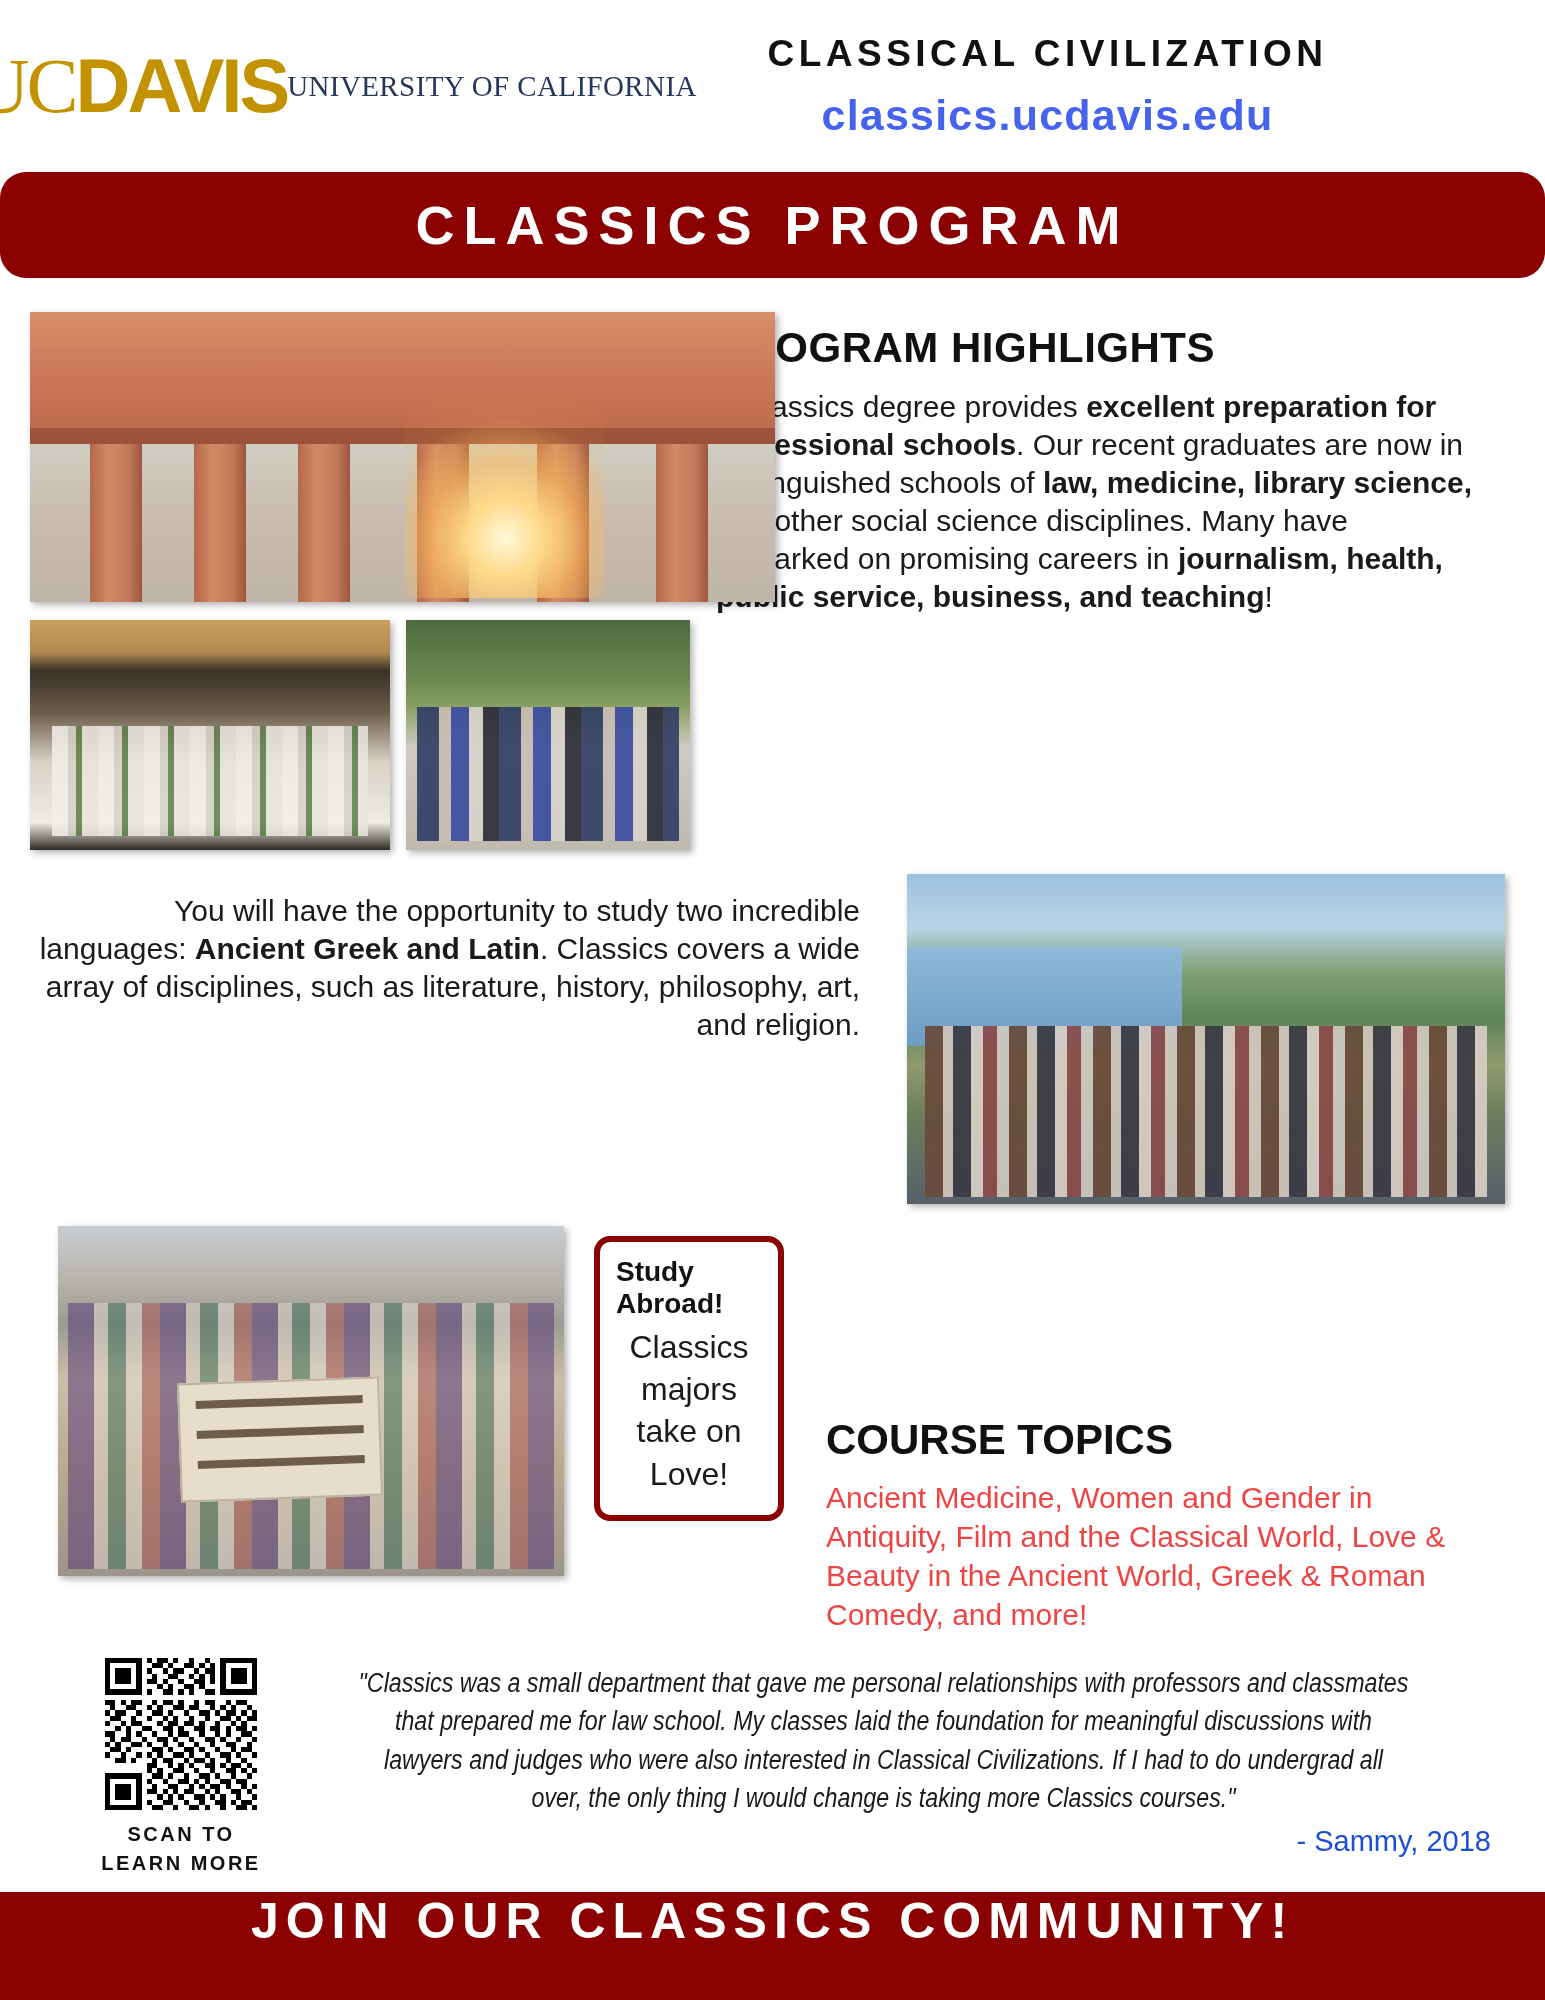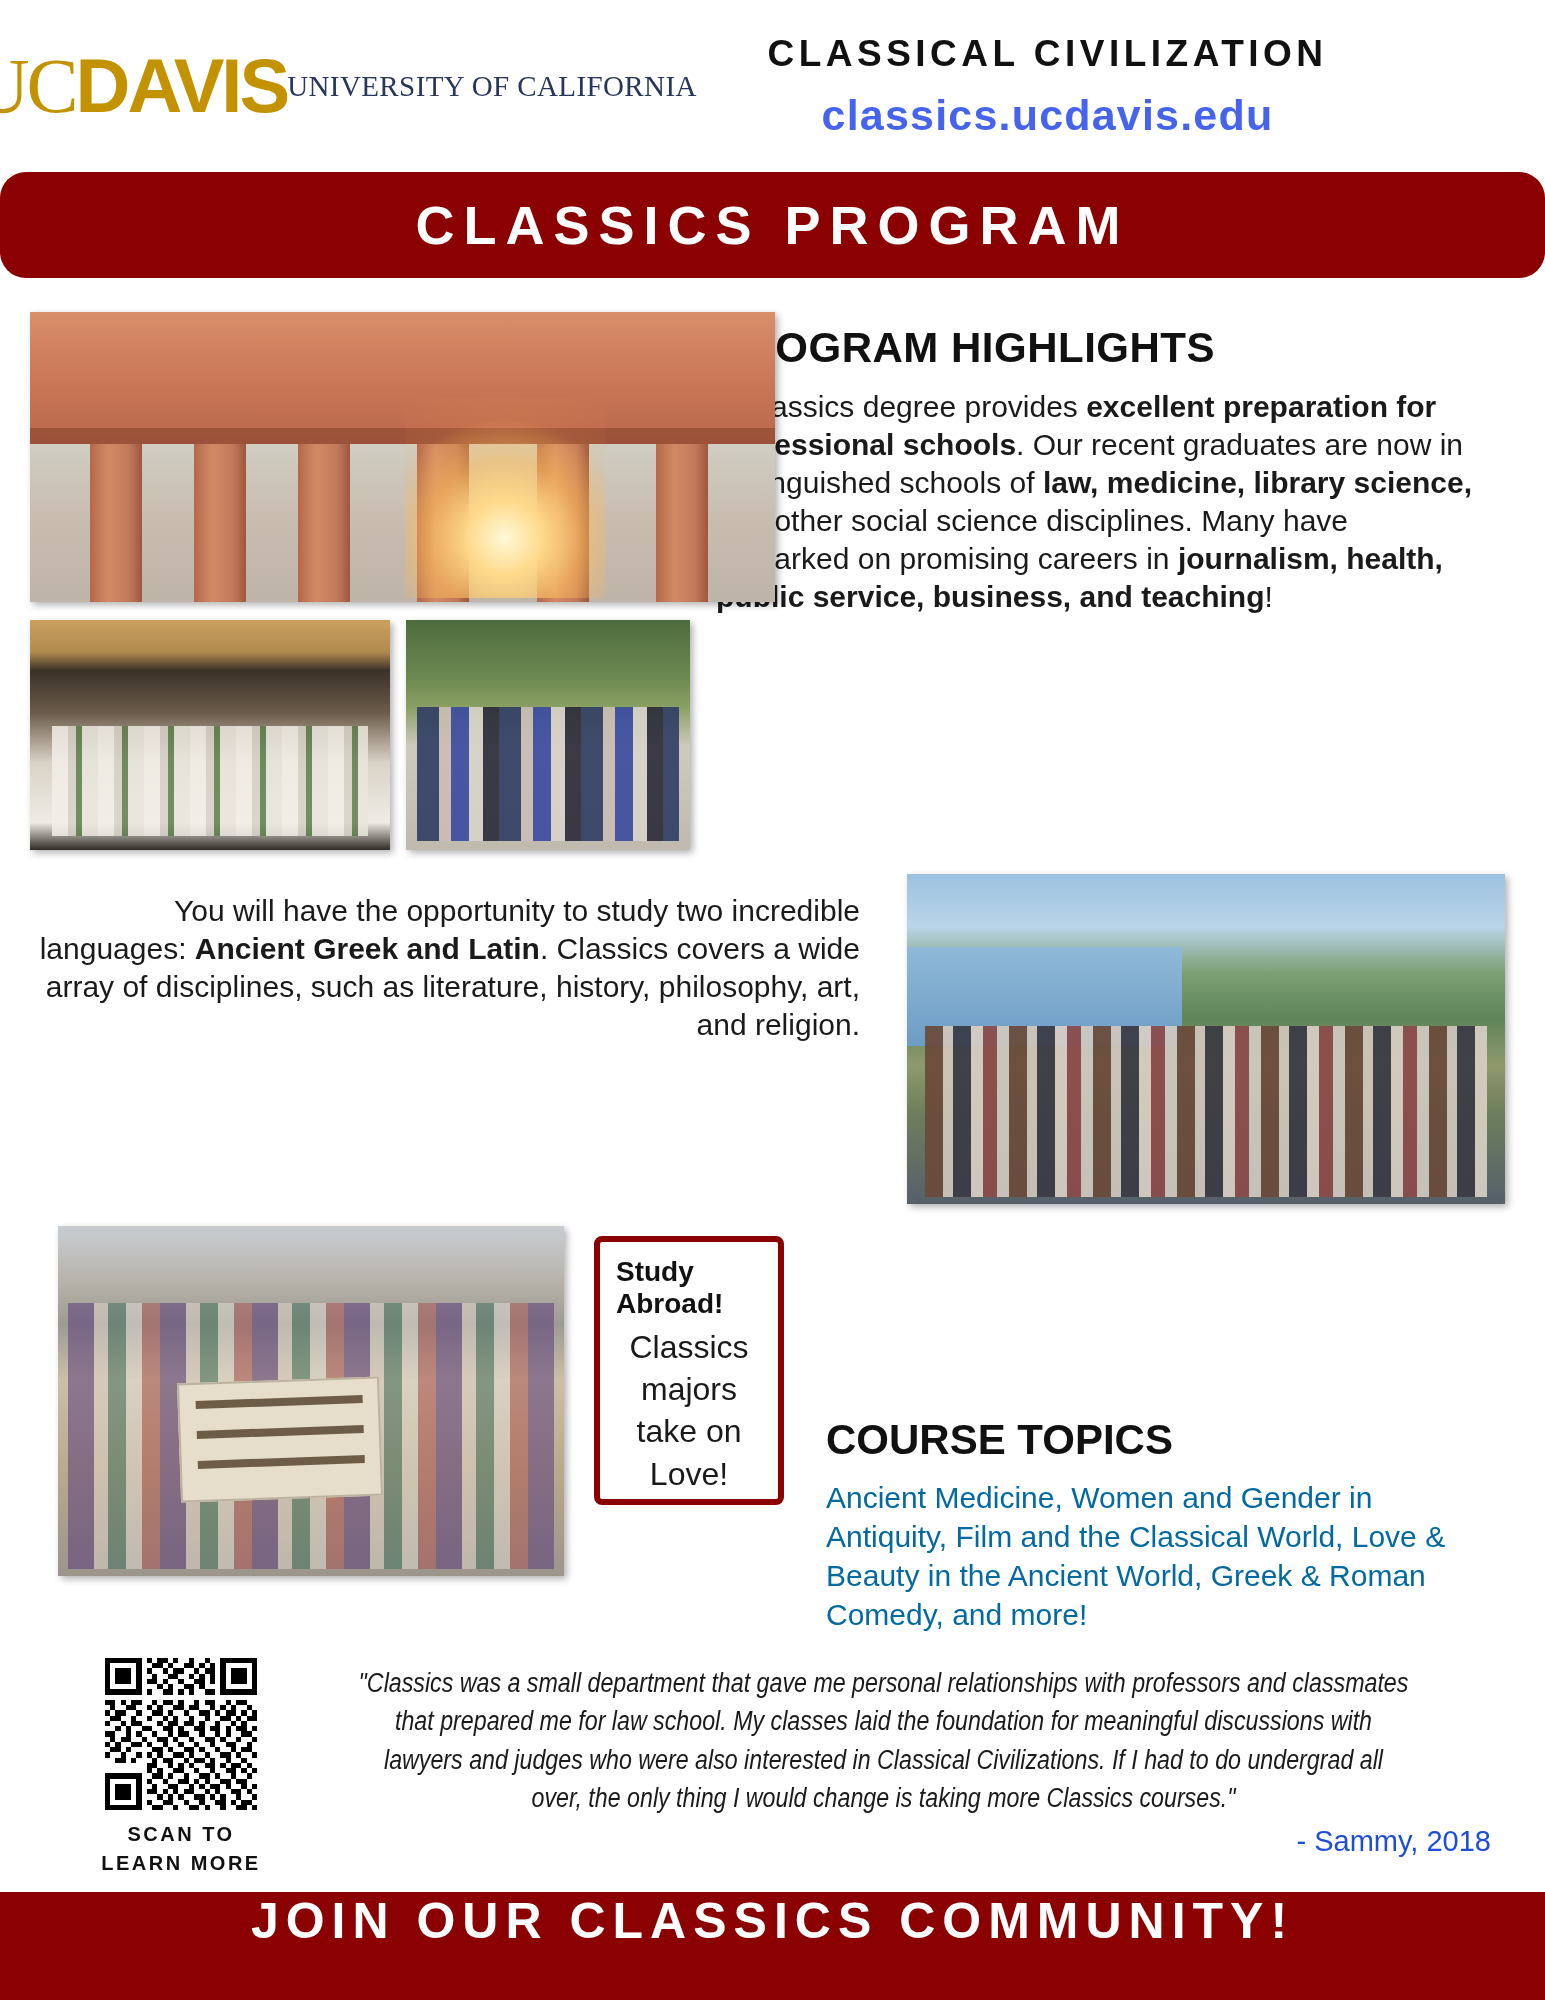--- a/index.html
+++ b/index.html
@@ -267,23 +267,23 @@
     background: repeating-linear-gradient(90deg, rgba(90,60,120,0.55) 0 26px, rgba(225,215,205,0.5) 26px 40px, rgba(60,110,90,0.5) 40px 58px, rgba(235,230,220,0.45) 58px 74px, rgba(170,70,70,0.45) 74px 92px);
   }
 
   .abroad-col {
     width: 232px;
     margin-left: 12px;
     padding-top: 10px;
   }
   .abroad-box {
     border: 6px solid #8B0000;
-    border-radius: 8px;
+    border-radius: 16px;
     background: #ffffff;
-    padding: 14px 12px 4px 12px;
+    padding: 14px 12px 20px 12px;
     text-align: center;
     width: 190px;
     margin-left: 18px;
   }
   .abroad-title {
     font-family: "Liberation Sans", sans-serif;
     font-weight: bold;
     font-size: 28px;
     color: #111111;
     margin-bottom: 6px;
@@ -308,21 +308,21 @@
     font-family: "Liberation Sans", sans-serif;
     font-weight: bold;
     font-size: 42px;
     color: #111111;
     margin: 0 0 14px 0;
   }
   .course-body {
     font-family: "Liberation Sans", sans-serif;
     font-size: 30px;
     line-height: 1.30;
-    color: #0369a1;
+    color: #ef4444;
     margin: 0;
   }
 
   
   .row4 {
     display: flex;
     margin-top: 24px;
     align-items: flex-start;
   }
   .qr-col {

